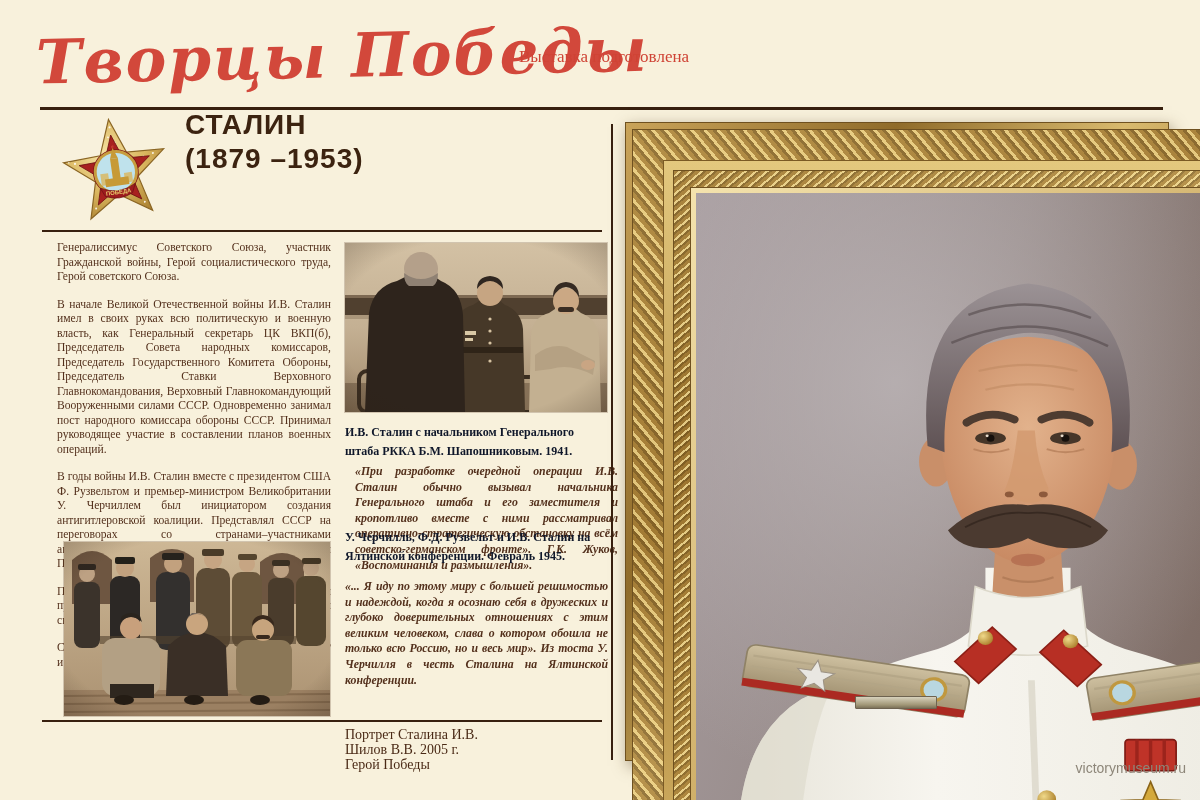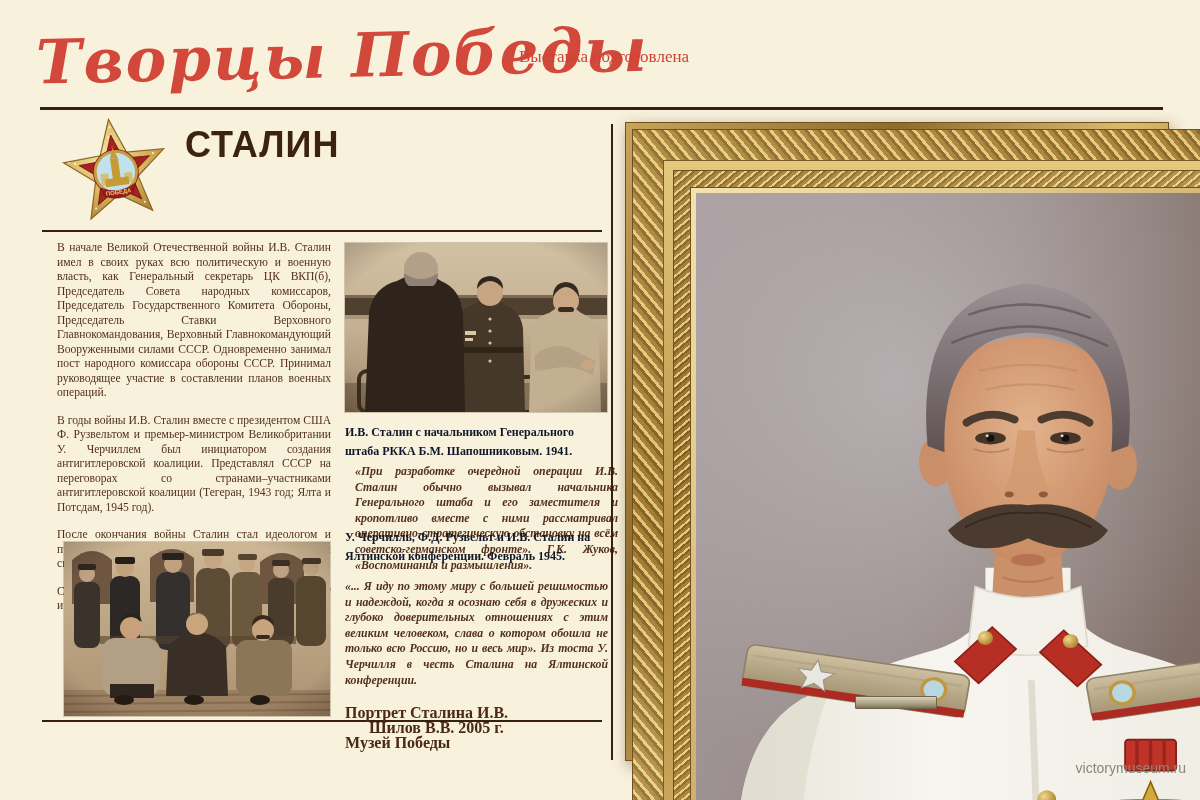--- a/index.html
+++ b/index.html
@@ -28,23 +28,23 @@
   }
   .rule{background:#38200f;}
   .top-rule{left:40px;top:107px;width:1123px;height:3px;}
   .title-rule{left:42px;top:230px;width:560px;height:2px;}
   .bottom-rule{left:42px;top:720px;width:560px;height:2px;}
   .v-divider{left:611px;top:124px;width:2px;height:636px;background:#38200f;}
 
   
   .medal-box{left:57px;top:117px;width:118px;height:112px;}
   .title-block{
-    left:185px;top:128px;width:430px;
+    left:185px;top:108px;width:430px;
     font-family:"Liberation Sans", sans-serif;
-    font-weight:bold;font-size:36px;line-height:34px;
+    font-weight:bold;font-size:28px;line-height:34px;
     letter-spacing:1px;color:#3c2310;
   }
 
   
   .bio{
     left:57px;top:241px;width:274px;
     font-size:11.6px;line-height:14.5px;
     color:#53301c;text-align:justify;
   }
   .bio p{margin:0 0 13px;}
@@ -62,22 +62,22 @@
   .caption-2{left:345px;top:528px;width:262px;}
   .quote{
     font-size:11.8px;line-height:15.6px;
     font-style:italic;font-weight:bold;
     color:#53301c;text-align:justify;
   }
   .quote-1{left:355px;top:464px;width:263px;}
   .quote-2{left:345px;top:579px;width:263px;font-family:Liberation Serif, serif;}
 
   .credit{
-    left:345px;top:705px;width:240px;
-    font-size:16px;line-height:15px;color:#4a2a16;font-weight:bold;
+    left:345px;top:727px;width:240px;
+    font-size:14px;line-height:15px;color:#4a2a16;
   }
 
   
   .frame{
     left:625px;top:122px;width:530px;height:625px;
     padding:7px;
     background:linear-gradient(120deg,#caa45a,#8f6b2a 30%,#d9ba6e 55%,#996f2d 85%,#c59e52);
     box-shadow:3px 5px 14px rgba(80,60,30,.5), inset 0 0 0 1px #6f5120;
   }
   .band-outer{
@@ -166,25 +166,27 @@
       <polygon points="60,31 64,42 56,42" fill="#c79a36"></polygon>
       <circle cx="60" cy="30" r="1.4" fill="#c2382e"></circle>
       <path d="M42,70 Q60,80 78,70 L74,79 Q60,86 46,79 Z" fill="#9d1b1e" stroke="#6d1012" stroke-width="0.7"></path>
       <text x="60" y="78.5" text-anchor="middle" font-size="6" font-family="Liberation Sans, sans-serif" font-weight="bold" fill="#e7c96b">ПОБЕДА</text>
     </g>
   </svg>
 </div>
 
 <div class="abs title-block">
   <div style="position:static;">СТАЛИН</div>
+  <div style="position:static;">(1879 –1953)</div>
 </div>
 
 <div class="abs rule title-rule"></div>
 
 <div class="abs bio">
+  <p>Генералиссимус Советского Союза, участник Гражданской войны, Герой социалистического труда, Герой советского Союза.</p>
   <p>В начале Великой Отечественной войны И.В. Сталин имел в своих руках всю политическую и военную власть, как Генеральный секретарь ЦК ВКП(б), Председатель Совета народных комиссаров, Председатель Государственного Комитета Обороны, Председатель Ставки Верховного Главнокомандования, Верховный Главнокомандующий Вооруженными силами СССР. Одновременно занимал пост народного комиссара обороны СССР. Принимал руководящее участие в составлении планов военных операций.</p>
   <p>В годы войны И.В. Сталин вместе с президентом США Ф. Рузвельтом и премьер-министром Великобритании У. Черчиллем был инициатором создания антигитлеровской коалиции. Представлял СССР на переговорах со странами–участниками антигитлеровской коалиции (Тегеран, 1943 год; Ялта и Потсдам, 1945 год).</p>
   <p>После окончания войны Сталин стал идеологом и практиком создания «мировой социалистической системы».</p>
   <p>С 1946 года — Председатель Совета Министров СССР и народный комиссар вооруженных сил СССР.</p>
 </div>
 
 <div class="abs photo photo-shaposhnikov">
   <svg viewBox="0 0 262 169" preserveAspectRatio="none">
     <defs>
       <linearGradient id="s1w" x1="0" y1="0" x2="0" y2="1">
@@ -295,22 +297,22 @@
       <ellipse cx="130" cy="158" rx="10" ry="5" fill="#241c14"></ellipse>
       <ellipse cx="196" cy="158" rx="10" ry="5" fill="#241c14"></ellipse>
     <rect width="266" height="174" fill="url(#vig2)"></rect>
   </svg>
 </div>
 
 <div class="abs rule bottom-rule"></div>
 
 <div class="abs credit">
   <div style="position:static;">Портрет Сталина И.В.</div>
-  <div style="position:static;margin-left:24px;">Шилов В.В. 2005 г.</div>
-  <div style="position:static;">Музей Победы</div>
+  <div style="position:static;">Шилов В.В. 2005 г.</div>
+  <div style="position:static;">Герой Победы</div>
 </div>
 
 <div class="abs v-divider"></div>
 
 <div class="abs frame">
   <div class="band-outer">
     <div class="band-mid">
       <div class="band-carved">
         <div class="band-lip">
           <div class="canvas">

